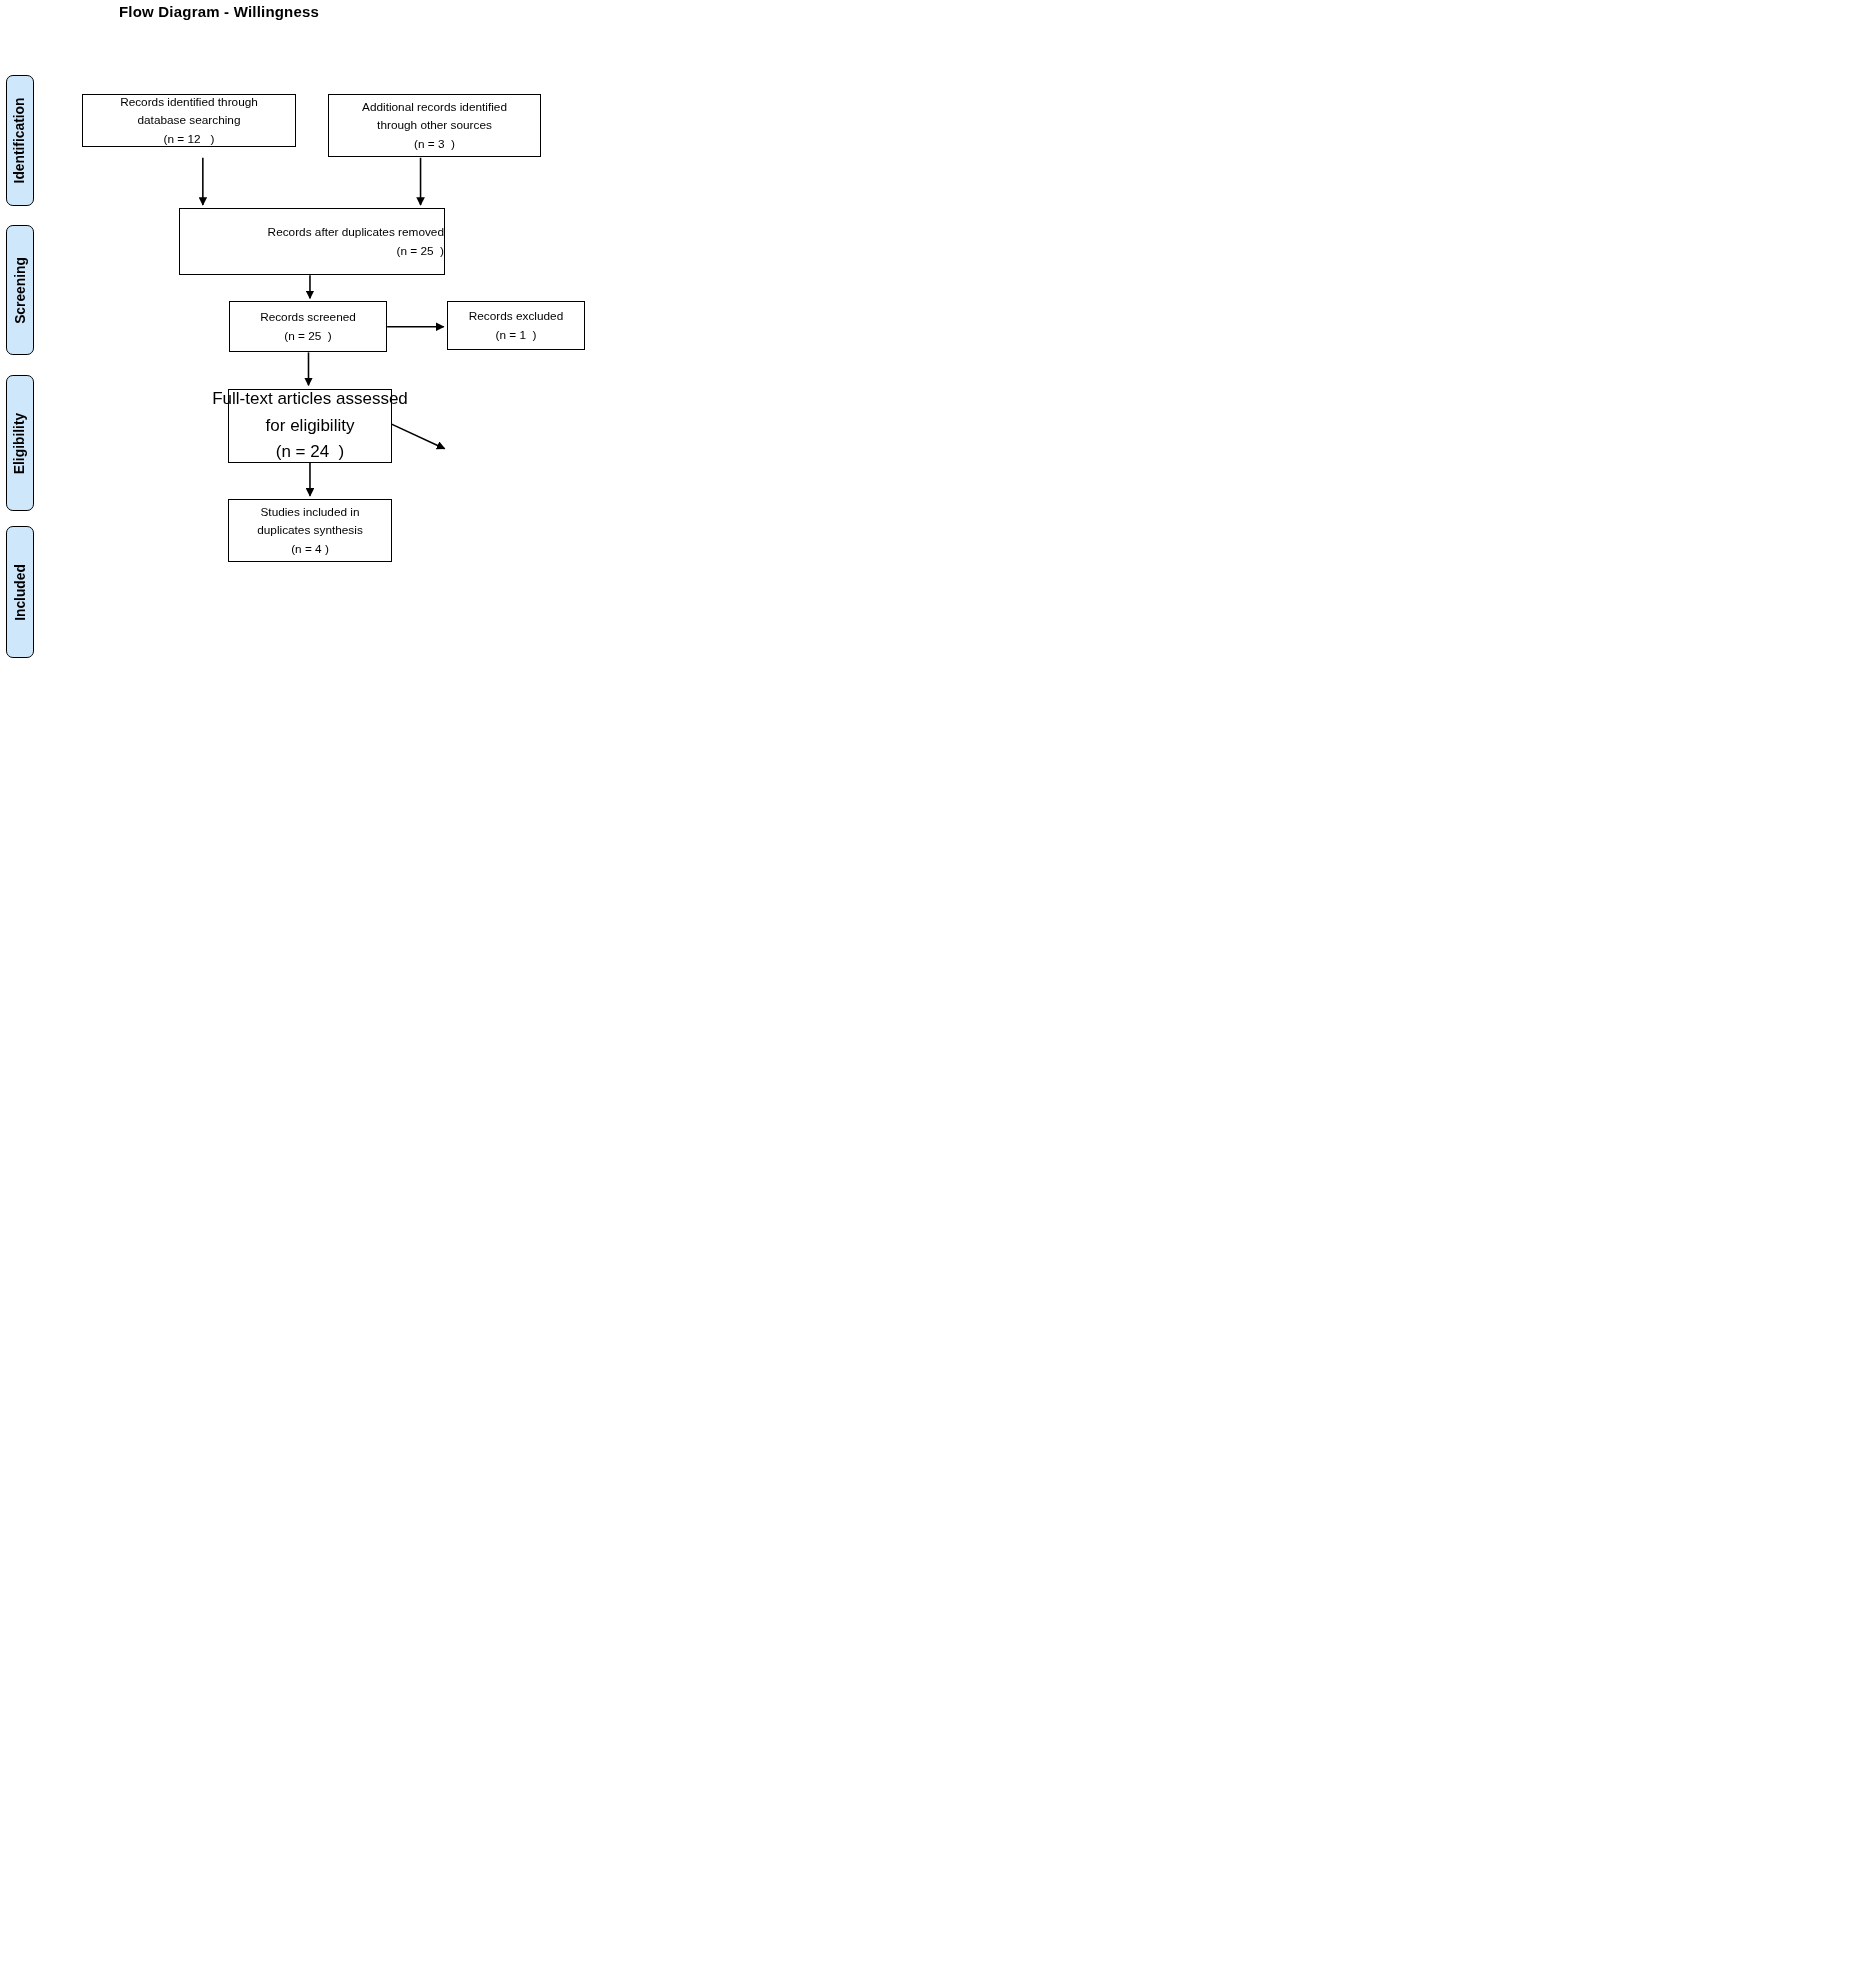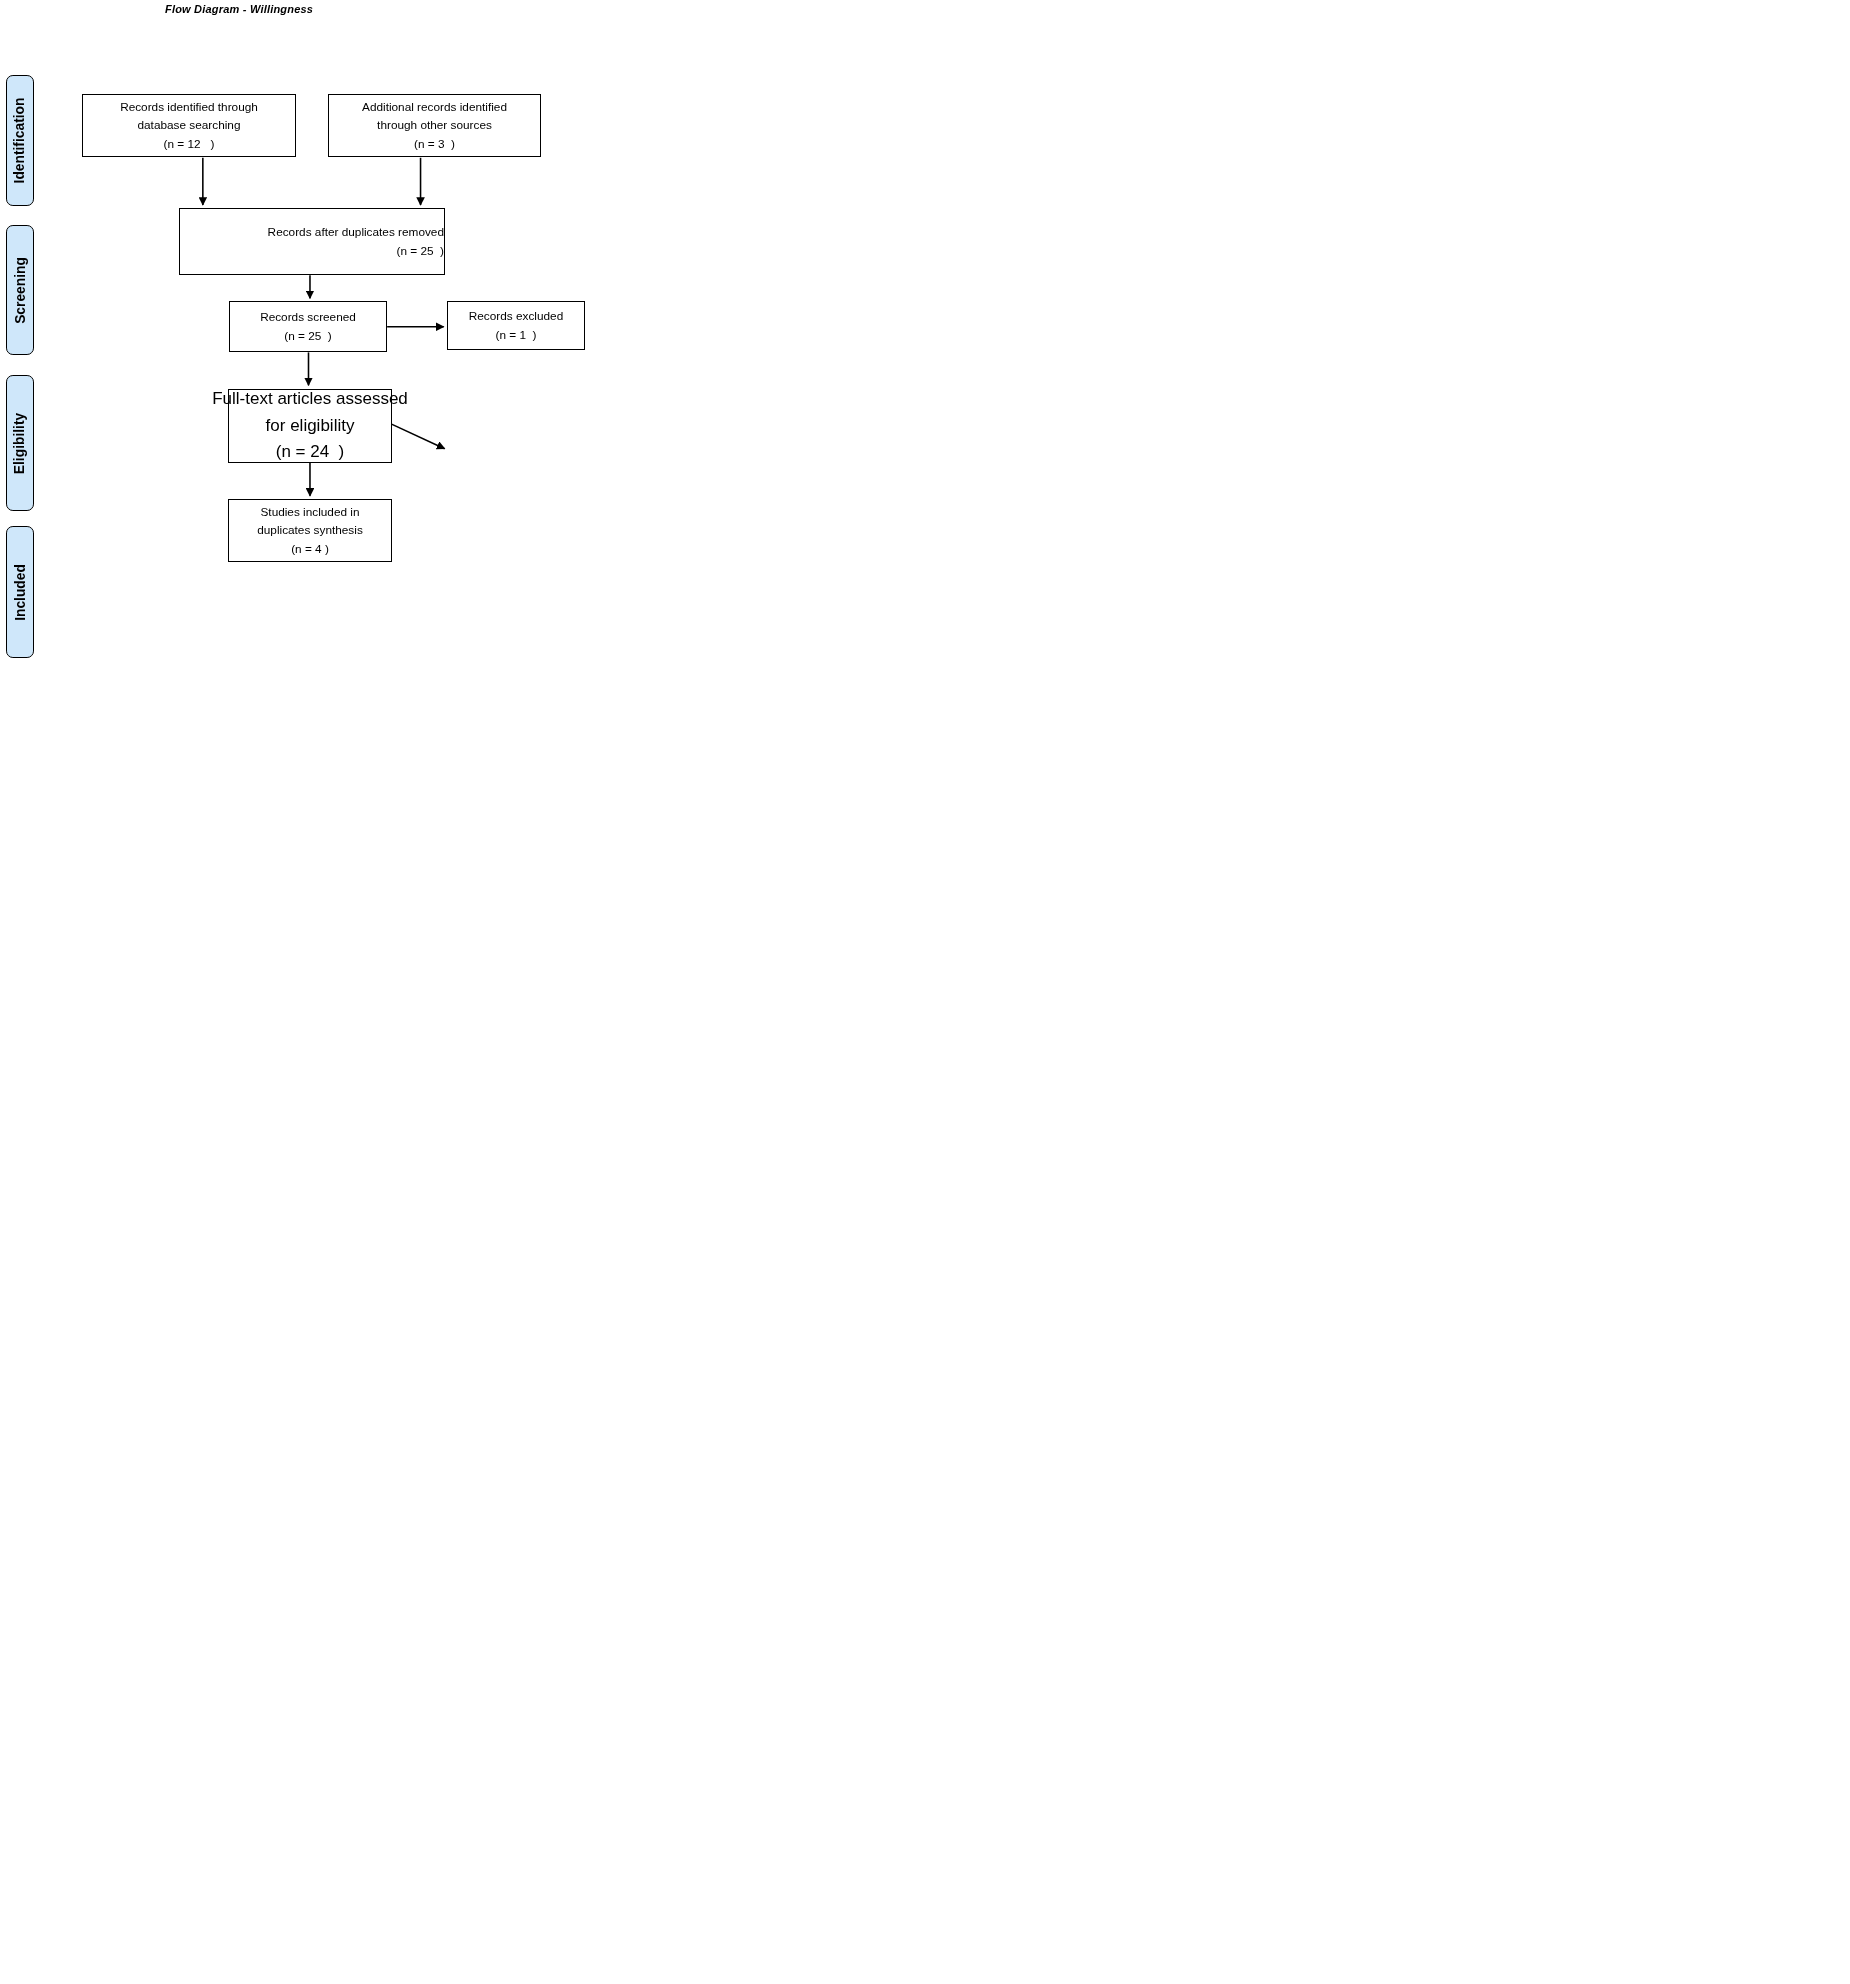--- a/index.html
+++ b/index.html
@@ -13,26 +13,24 @@
     width: 617px;
     height: 661px;
     background: #ffffff;
     overflow: hidden;
     color: #000;
   }
   .title {
     position: absolute;
     left: 119px;
     top: 3px;
-    font-size: 11px;
+    font-size: 15px;
     font-weight: bold;
-    font-style: italic;
     letter-spacing: 0.2px;
     white-space: nowrap;
-    margin-left: 46px;
   }
   .stage {
     position: absolute;
     left: 6.4px;
     width: 27.5px;
     background: var(--stage-fill, #cfe7fa);
     border: 1.5px solid #000;
     border-radius: 6.9px;
     display: flex;
     align-items: center;
@@ -58,21 +56,21 @@
     display: flex;
     flex-direction: column;
     justify-content: center;
     align-items: center;
     text-align: center;
     font-size: 11.8px;
     line-height: 1.55;
   }
   .flow-box .line { white-space: pre; }
 
-  .box-identified   { left: 82px;  top: 94px;  width: 214px; height: 63px; }
+  .box-identified   { left: 82px;  top: 94px;  width: 214px; height: 53px; }
   .box-additional   { left: 328px;  top: 94px;  width: 213px; height: 63px; }
   .box-duplicates   { left: 179px;  top: 208px;  width: 266px; height: 67px; align-items: flex-end; }
   .box-screened     { left: 229px;  top: 301px;  width: 158px; height: 51px; }
   .box-excluded     { left: 447px;  top: 301px;  width: 138px; height: 49px; }
   .box-fulltext     { left: 228px;  top: 389px;  width: 164px; height: 74px; font-size: 17px; }
   .box-ft-excluded  { left: 448px;  top: 389px;  width: 164px; height: 158px; font-size: 10.3px; line-height: 1.8; justify-content: flex-start; padding-top: 6.9px; }
   .box-included     { left: 228px;  top: 499px; width: 164px; height: 63px; }
 
   svg.arrows {
     position: absolute;

